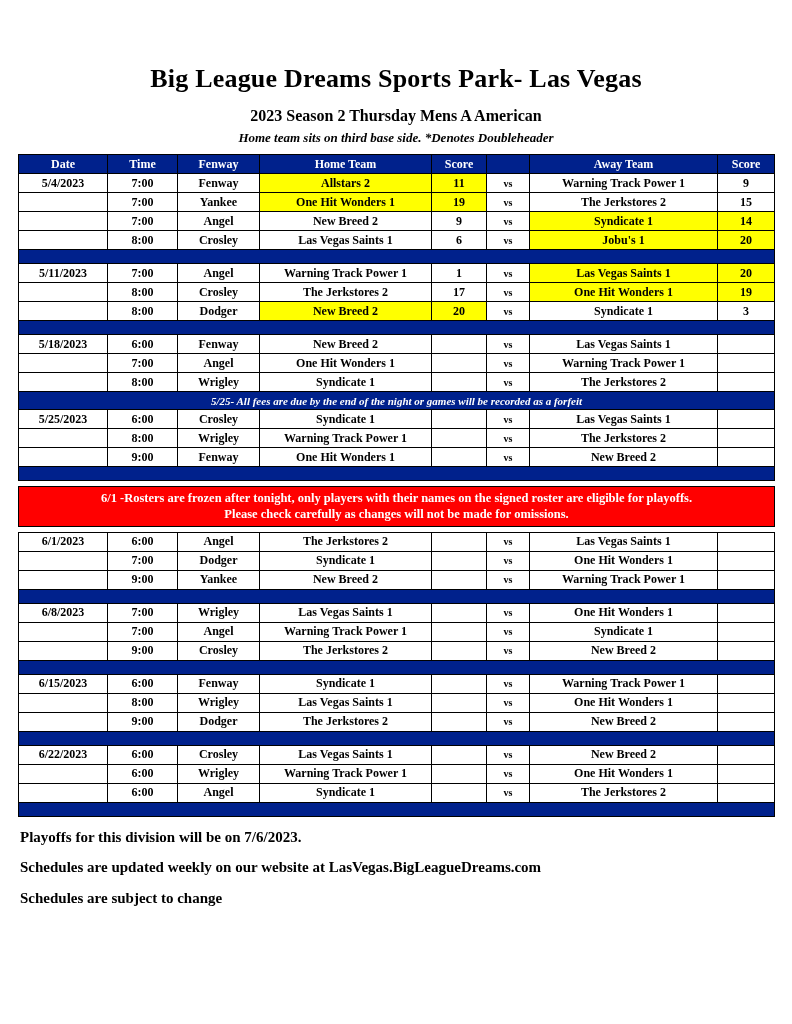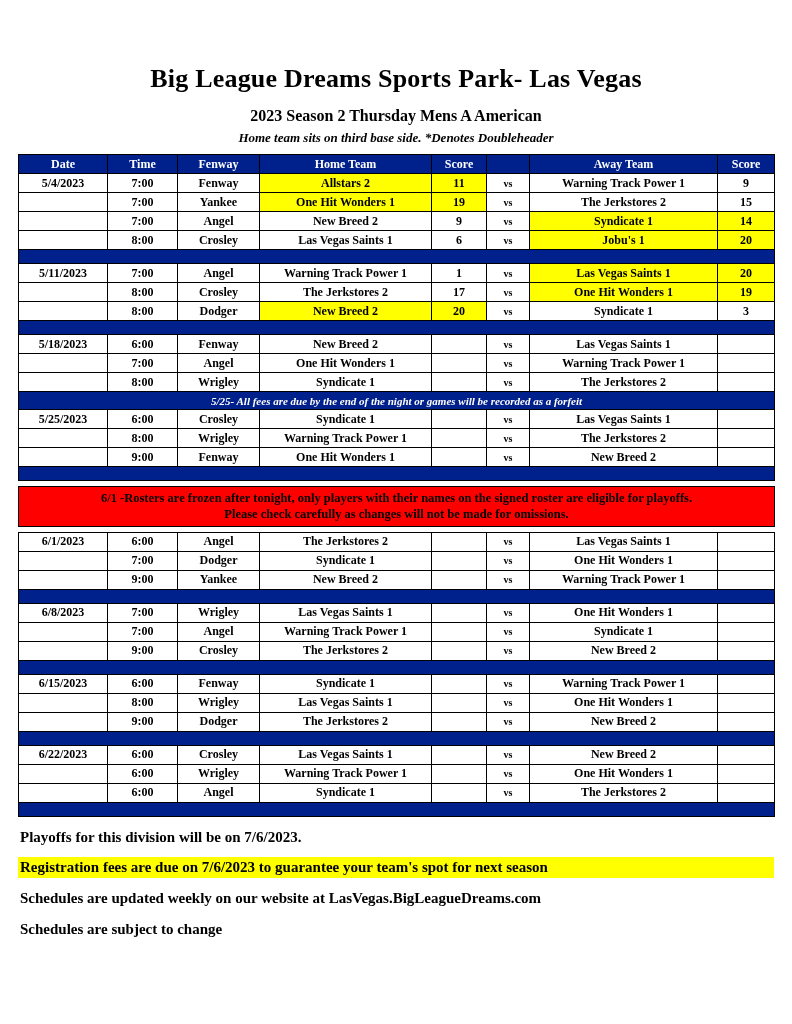--- a/index.html
+++ b/index.html
@@ -25,21 +25,21 @@
     text-align:center;vertical-align:middle;
     height:16px;padding:1px 2px;
     overflow:hidden;white-space:nowrap;
   }
   thead th{background:var(--navy);color:#fff;}
   td.hl{background:var(--yellow);}
   td.vs{font-size:10px;}
   tr.sep td{background:var(--navy);height:13px;padding:0;}
   tr.gap td{border:none;height:5px;padding:0;background:#fff;}
   tr.note td{background:var(--navy);color:#fff;font-size:11px;height:15px;}
-  tr.alert td{background:var(--red);color:#000000;font-size:12.5px;height:auto;padding:3px 2px;white-space:normal;}
+  tr.alert td{background:var(--red);color:#ffffff;font-size:12.5px;height:auto;padding:3px 2px;white-space:normal;}
   tr.alert .alert-line{line-height:1.3;}
   .footer{margin-top:6px;width:756px;}
   .footer-line{font-size:15px;font-weight:bold;margin:10px 0;padding:1px 2px;line-height:1.25;}
   .footer-line.hl{background:var(--yellow);}
 </style>
 </head>
 <body>
 
 <div class="page">
   <div class="title">Big League Dreams Sports Park- Las Vegas</div>
@@ -354,17 +354,16 @@
           <td></td>
         </tr>
         <tr class="sep">
           <td colspan="8"></td>
         </tr>
       </tbody>
   </table>
 
   <div class="footer">
       <div class="footer-line">Playoffs for this division will be on 7/6/2023.</div>
-      <div class="footer-line hl">Registration fees are due on 7/6/2023 to guarantee your team's spot for next season</div>
       <div class="footer-line">Schedules are updated weekly on our website at LasVegas.BigLeagueDreams.com</div>
       <div class="footer-line">Schedules are subject to change</div>
     </div>
 </div>
 
 </body></html>

